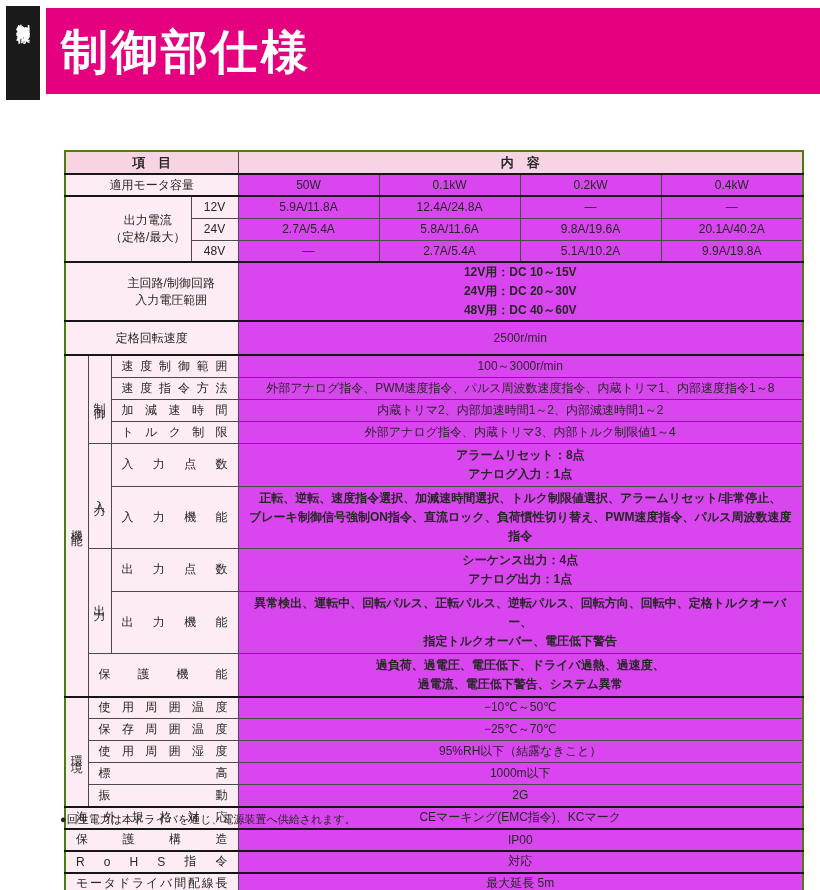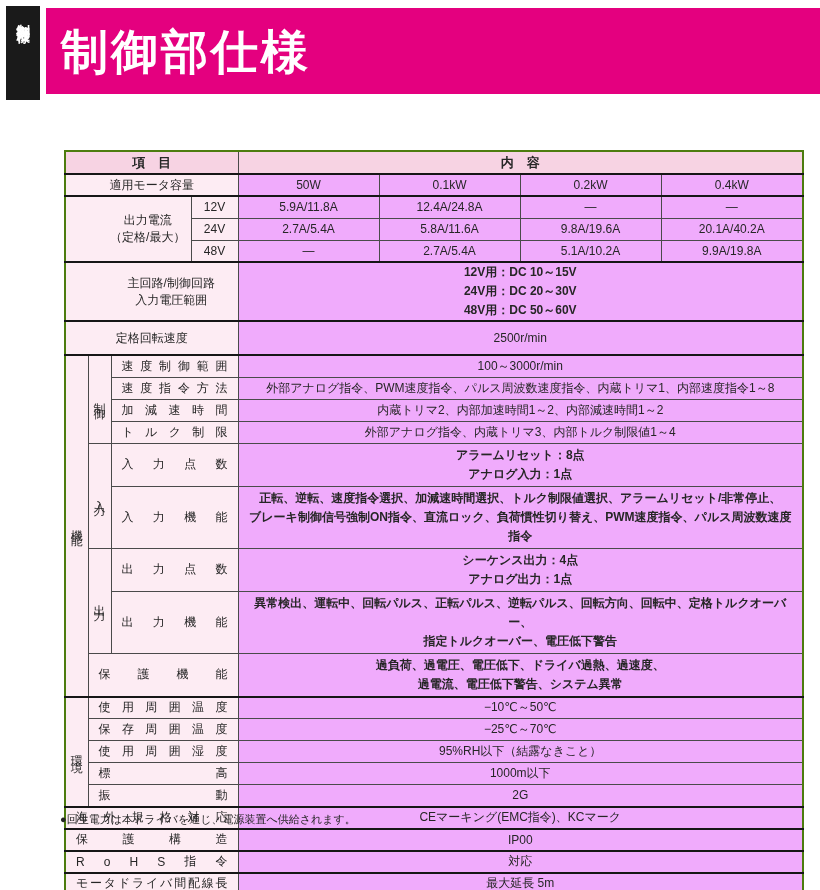--- a/index.html
+++ b/index.html
@@ -36,21 +36,21 @@
   .spec th,.spec td{
     border:1px solid #4a4a4a;padding:0;vertical-align:middle;
     overflow:hidden;box-sizing:border-box;
   }
   .spec tr.sec>th,.spec tr.sec>td{border-top:2px solid #161616;}
   .spec th{
     background:var(--header-pink,#f7d3e3);
     font-weight:bold;font-size:13px;text-align:center;height:23px;
   }
   td.lab{background:var(--label-pink,#fdecf3);text-align:center;}
-  td.val{background:#f0abfc;text-align:center;}
+  td.val{background:#d946ef;text-align:center;}
   td.val.left{text-align:center;padding:2px 8px;}
   .lines div{line-height:17px;padding-left:39px;}
   .vlines div{line-height:19px;font-weight:bold;}
   .jl{display:flex;justify-content:space-between;align-items:center;padding:0 10px;}
   .jl span{display:block;}
   td.vert{text-align:center;}
   td.vert .vtxt{
     writing-mode:vertical-rl;text-orientation:upright;
     letter-spacing:5px;font-size:12px;line-height:1;
   }
@@ -122,21 +122,21 @@
   </tr>
 
   <tr class="sec" style="height:53px">
     <td class="lab lines" colspan="4">
       <div>主回路/制御回路</div>
       <div>入力電圧範囲</div>
     </td>
     <td class="val vlines" colspan="4">
       <div>12V用：DC 10～15V</div>
       <div>24V用：DC 20～30V</div>
-      <div>48V用：DC 50～60V</div>
+      <div>48V用：DC 40～60V</div>
     </td>
   </tr>
 
   <tr class="sec" style="height:34px">
     <td class="lab" colspan="4">定格回転速度</td>
     <td class="val" colspan="4">2500r/min</td>
   </tr>
 
   <tr class="sec" style="height:22px">
     <td class="lab vert" rowspan="9">

